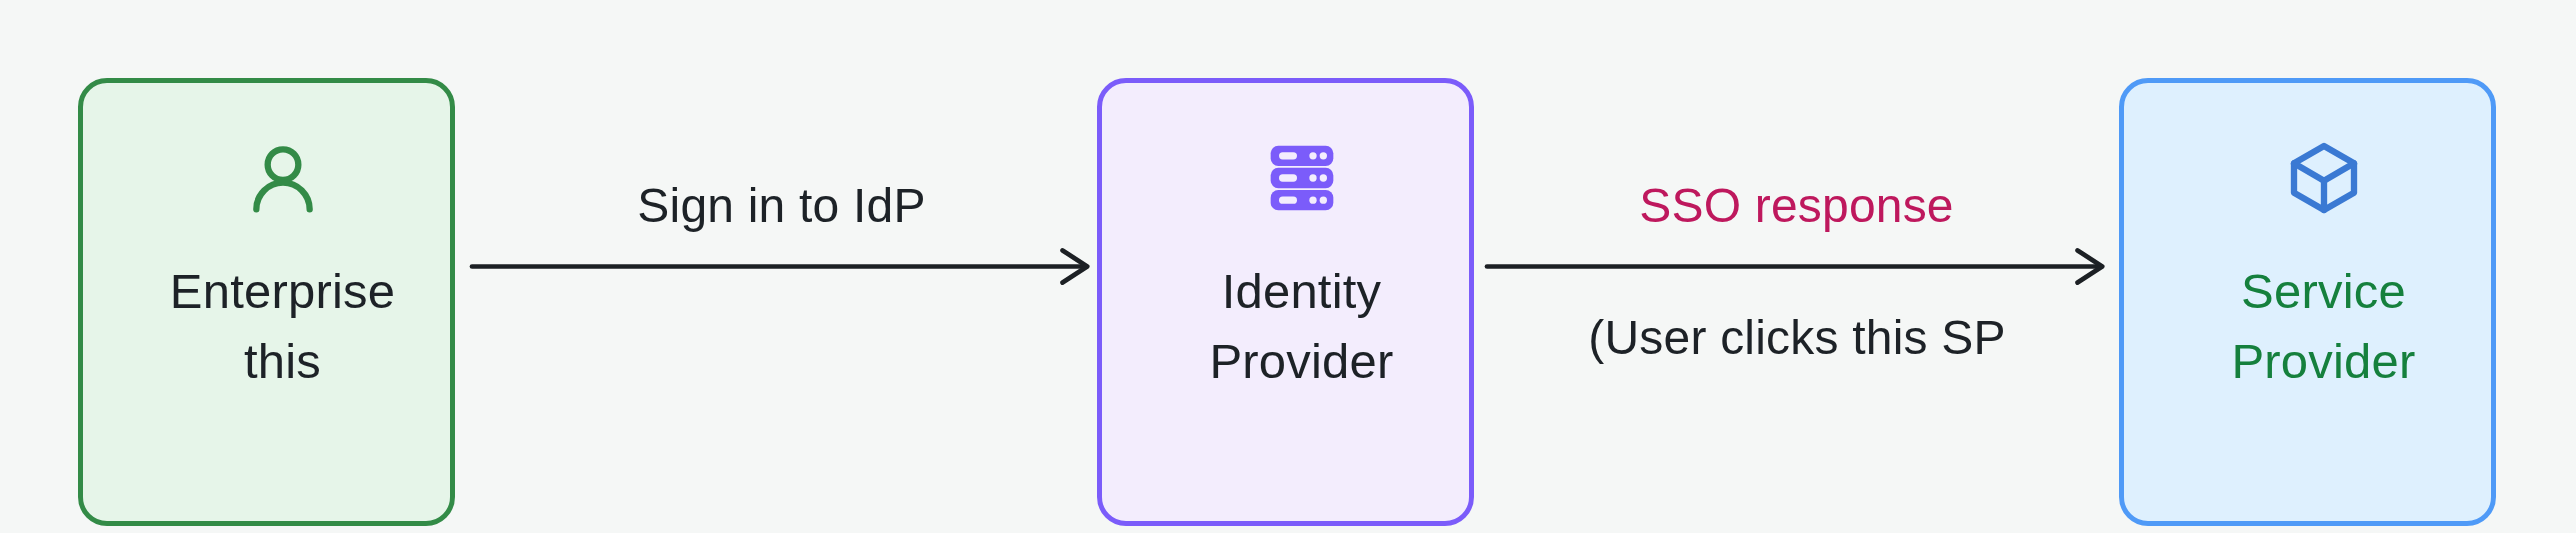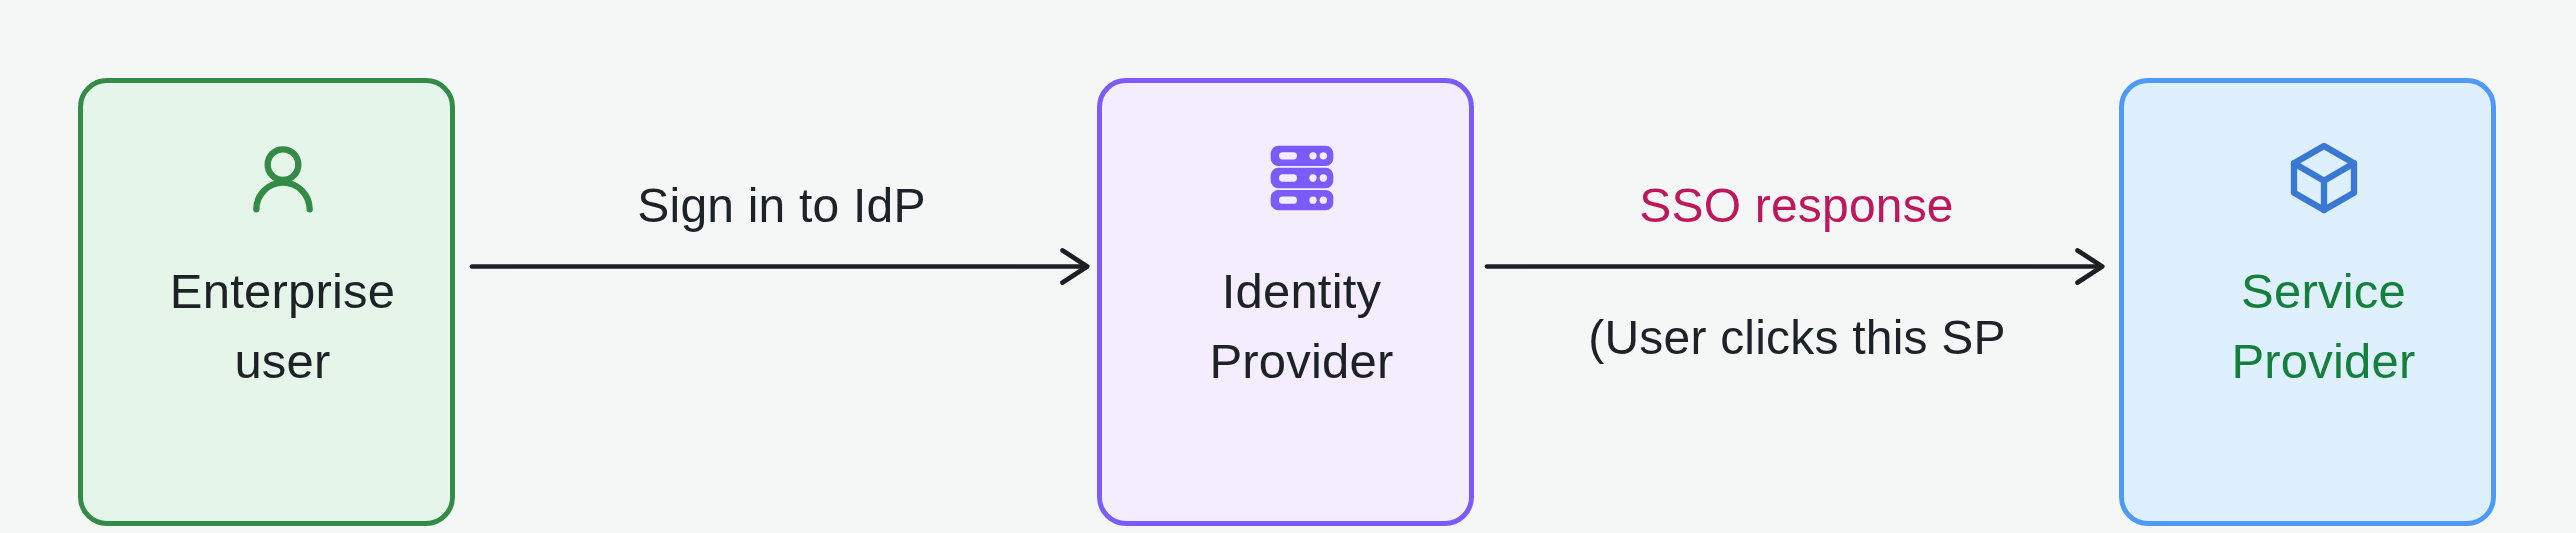--- a/index.html
+++ b/index.html
@@ -79,21 +79,21 @@
 
   <div class="node node-0" style="background: rgb(230, 245, 233); border-color: rgb(51, 139, 71);">
     <span class="icon" style="color: rgb(51, 139, 71);">
       <svg viewBox="0 0 24 24" fill="none" stroke="currentColor" stroke-width="1.9" stroke-linecap="round" stroke-linejoin="round">
         <circle cx="12" cy="8" r="4.6"></circle>
         <path d="M20 21.4a8 8 0 0 0-16 0"></path>
       </svg>
     </span>
     <div class="node-label" style="color: rgb(29, 34, 39);">
       <div>Enterprise</div>
-      <div>user</div>
+      <div>this</div>
     </div>
   </div>
 
   <div class="edge-label edge-label-0" style="color: rgb(29, 34, 39);">Sign in to IdP</div>
   <svg class="arrow arrow-0" viewBox="0 0 660 56" style="color: rgb(28, 32, 36);">
     <line x1="3" y1="28" x2="650" y2="28" stroke="currentColor" stroke-width="5" stroke-linecap="round"></line>
     <path d="M627 11 L653 28 L627 45" fill="none" stroke="currentColor" stroke-width="5" stroke-linecap="round" stroke-linejoin="round"></path>
   </svg>
 
   <div class="node node-1" style="background: rgb(243, 237, 253); border-color: rgb(123, 92, 250);">

